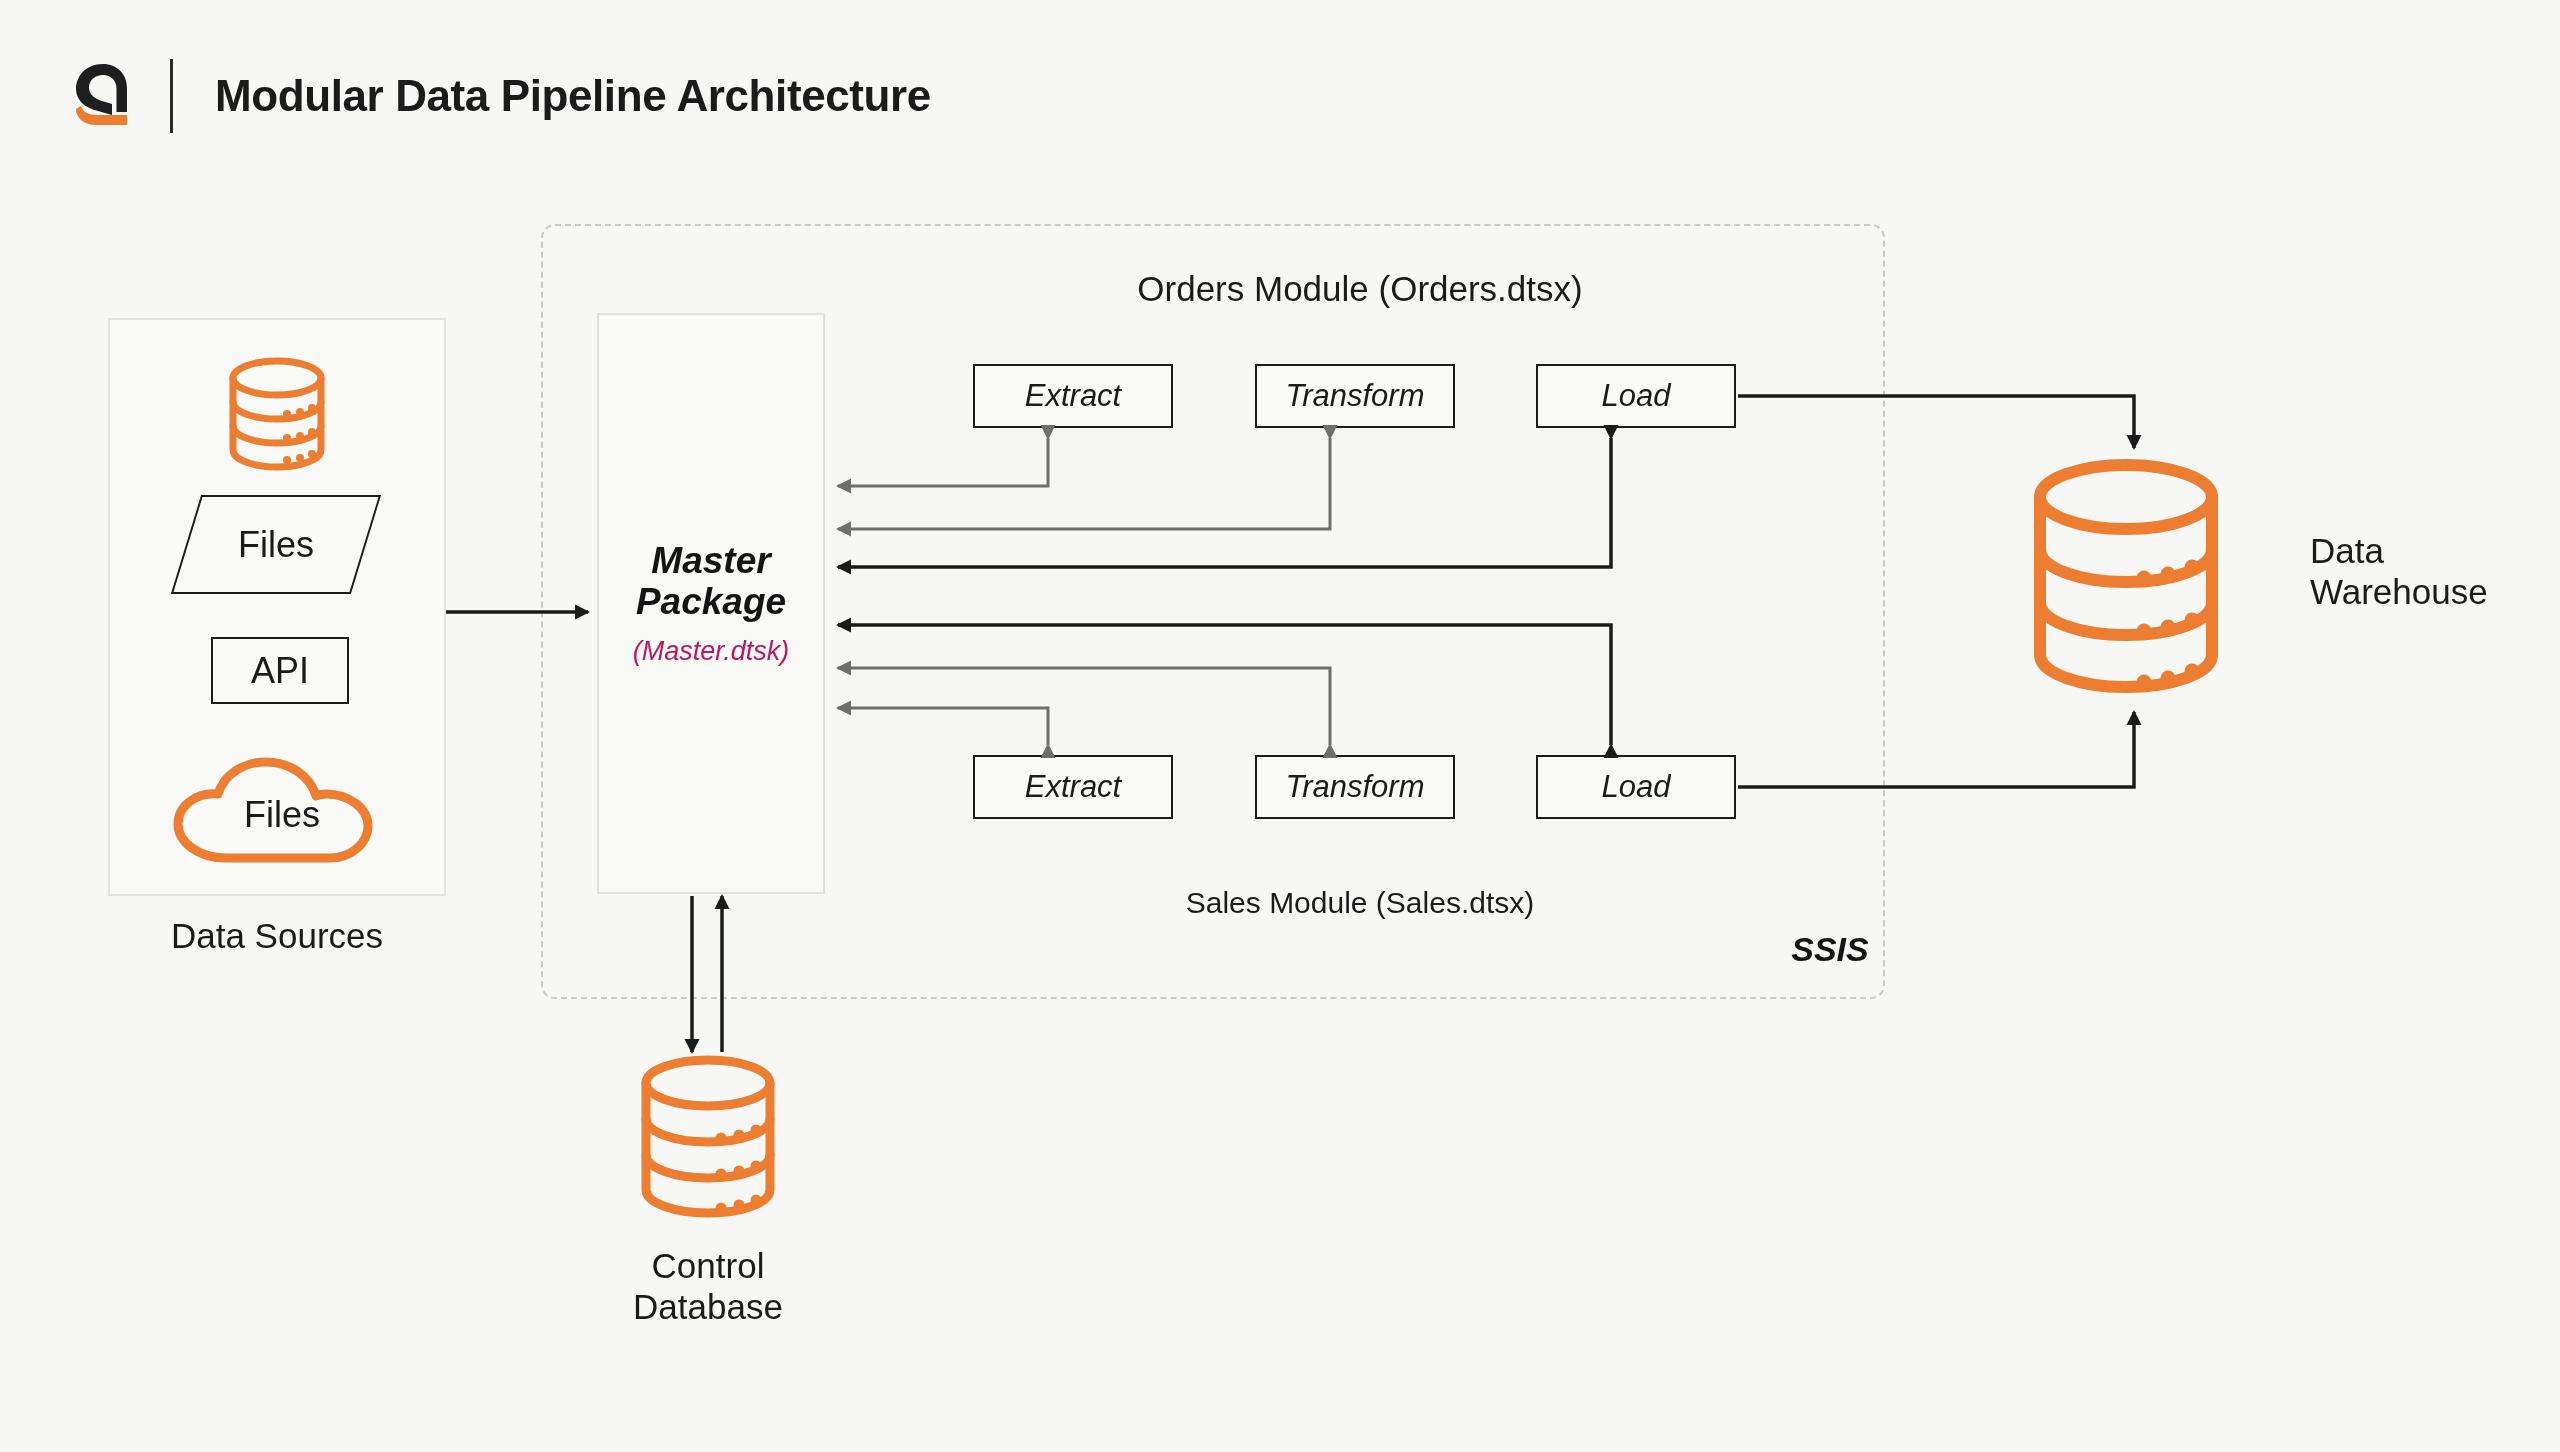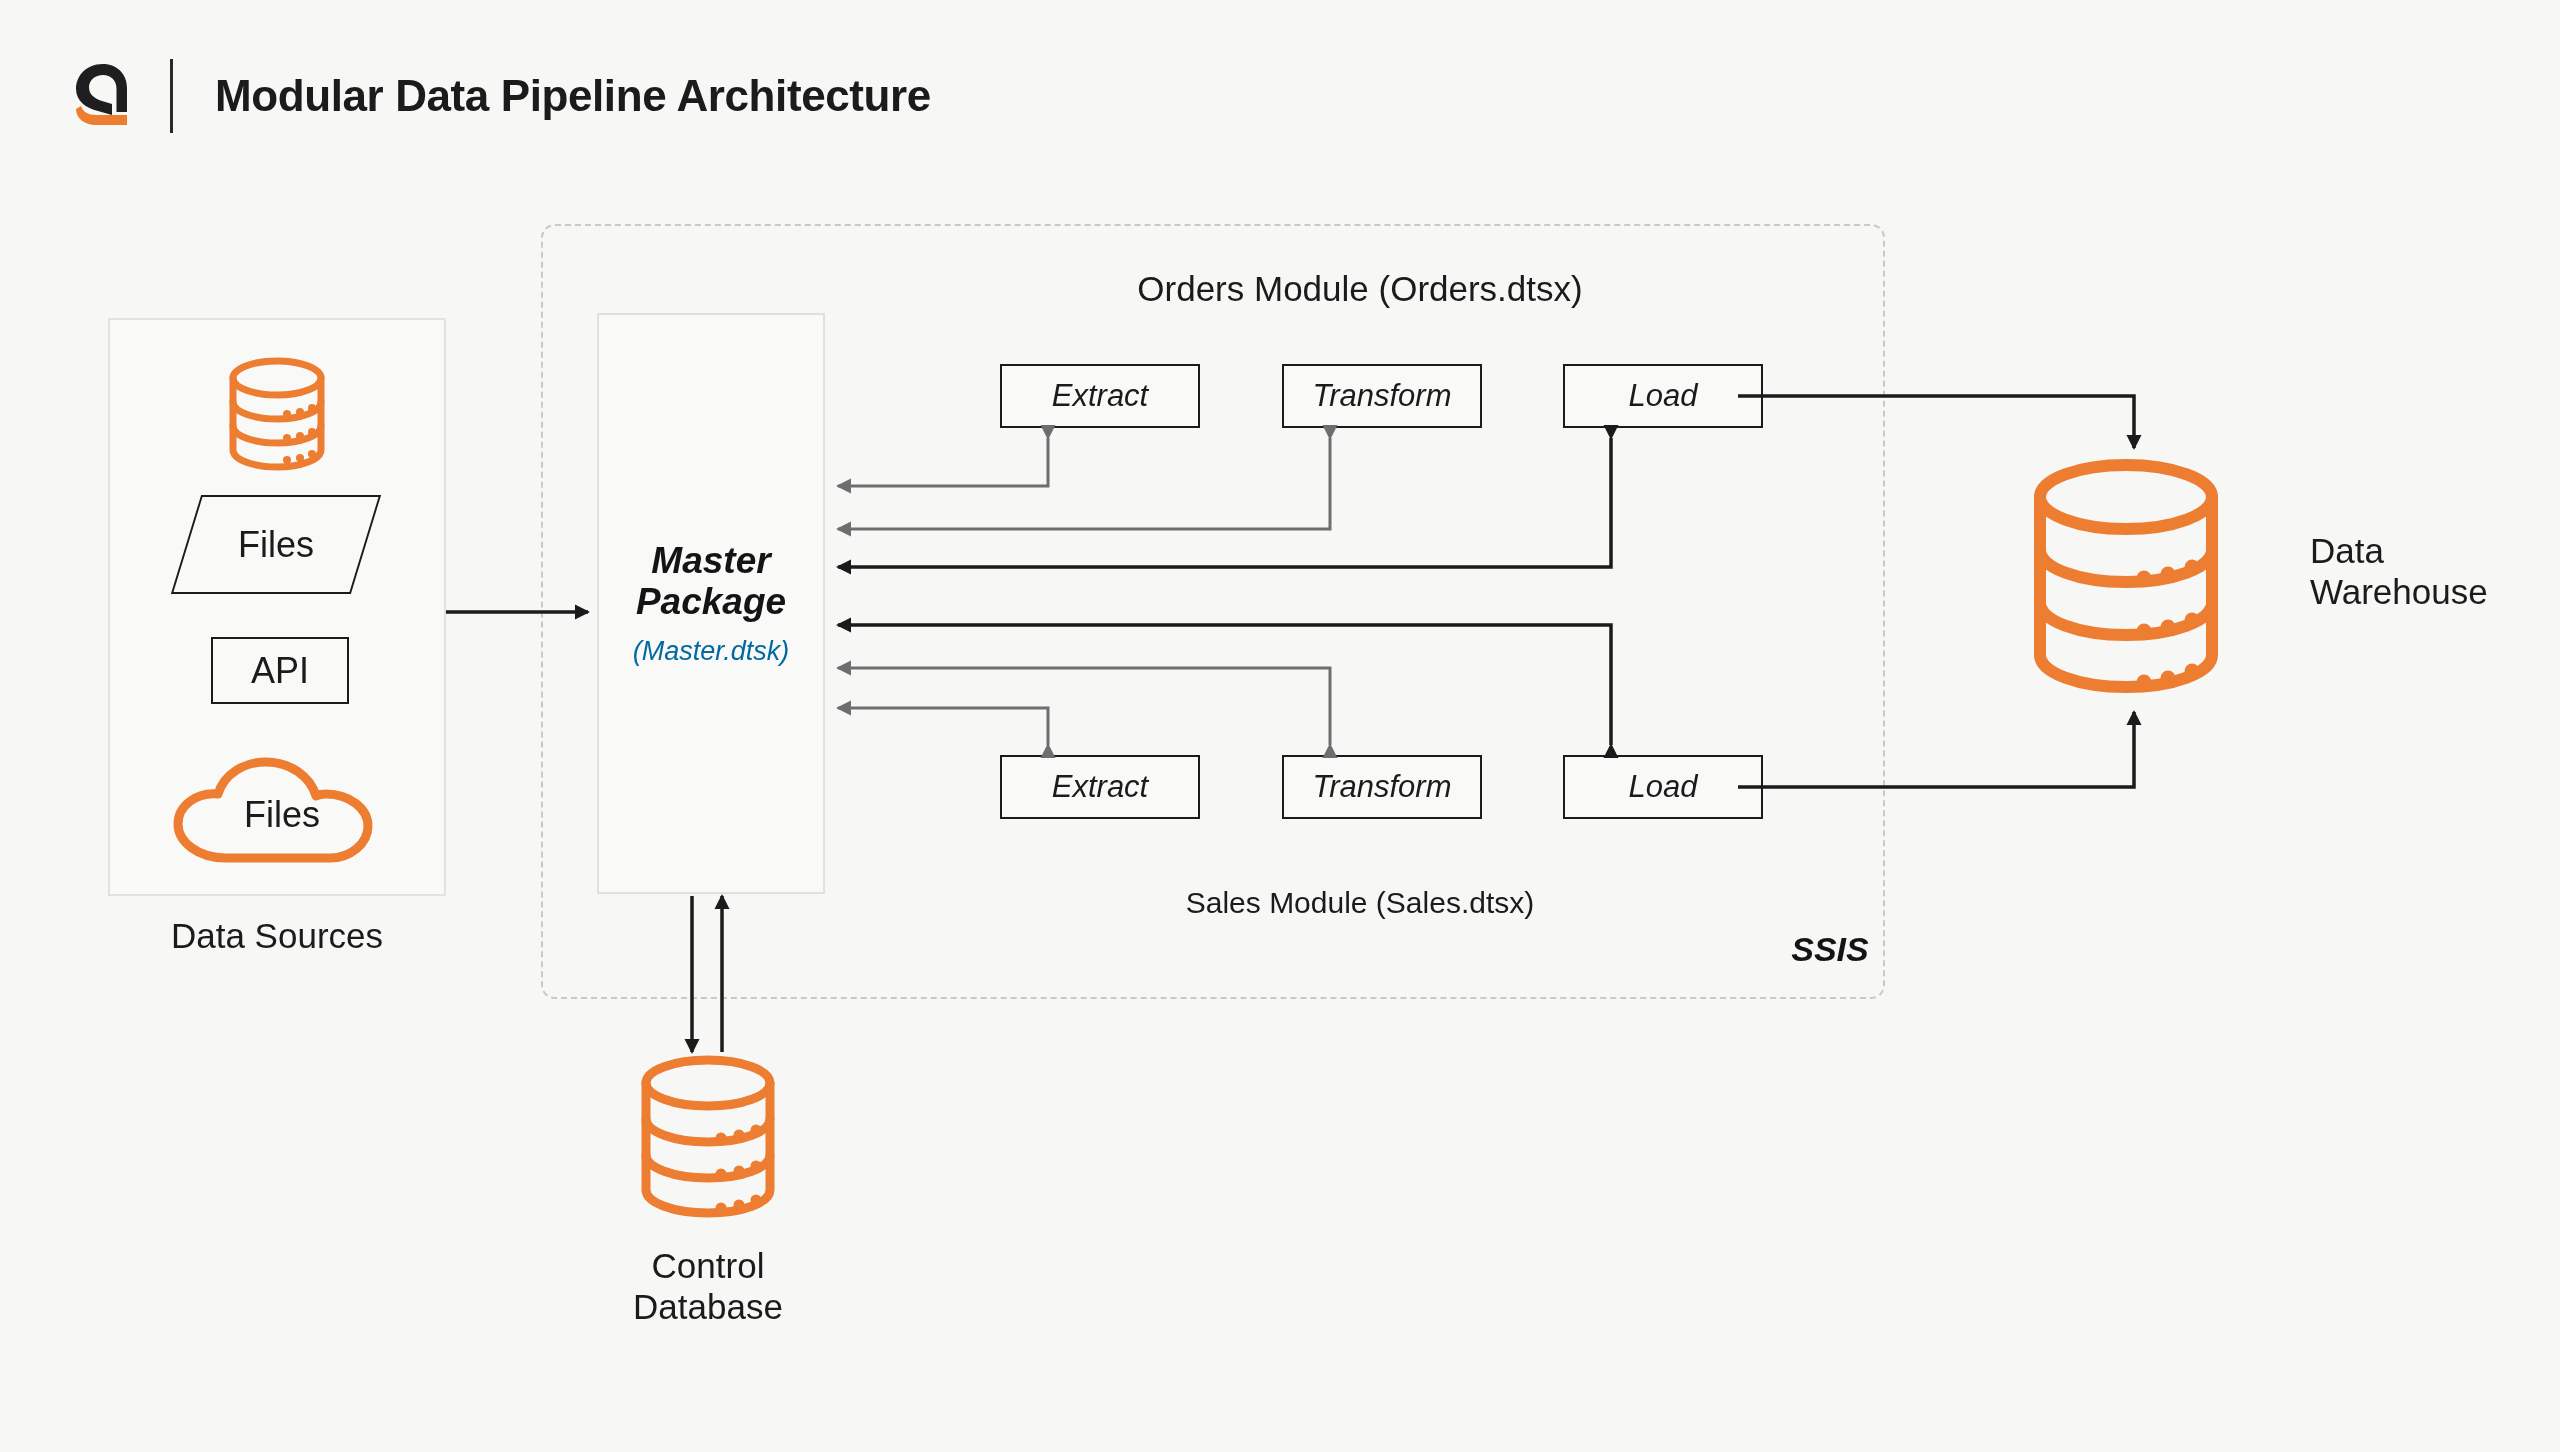--- a/index.html
+++ b/index.html
@@ -92,31 +92,31 @@
     background: #f9f9f8;
     display: flex; flex-direction: column;
     align-items: center; justify-content: center;
     gap: 6px;
   }
   .master-title {
     font-size: 37px; font-weight: bold; font-style: italic;
     text-align: center; line-height: 1.12; color: #141414;
   }
   .master-sub {
-    font-size: 27px; font-style: italic; color: #0369a1;
+    font-size: 27px; font-style: italic; color: #be185d;
     text-align: center; margin-top: 8px;
   }
 
   
   .etl-box {
     position: absolute;
     border: 2.5px solid #1b1b1b;
     background: #f9f9f8;
     display: flex; align-items: center; justify-content: center;
-    font-size: 31px; font-style: italic; color: #1b1b1b; margin-left: 27px;
+    font-size: 31px; font-style: italic; color: #1b1b1b;
   }
 
   
   .files-shape {
     position: absolute;
     left: 186px; top: 495px; width: 180px; height: 99px;
   }
   .files-shape .skew {
     position: absolute; inset: 0;
     border: 2.5px solid #1b1b1b;

